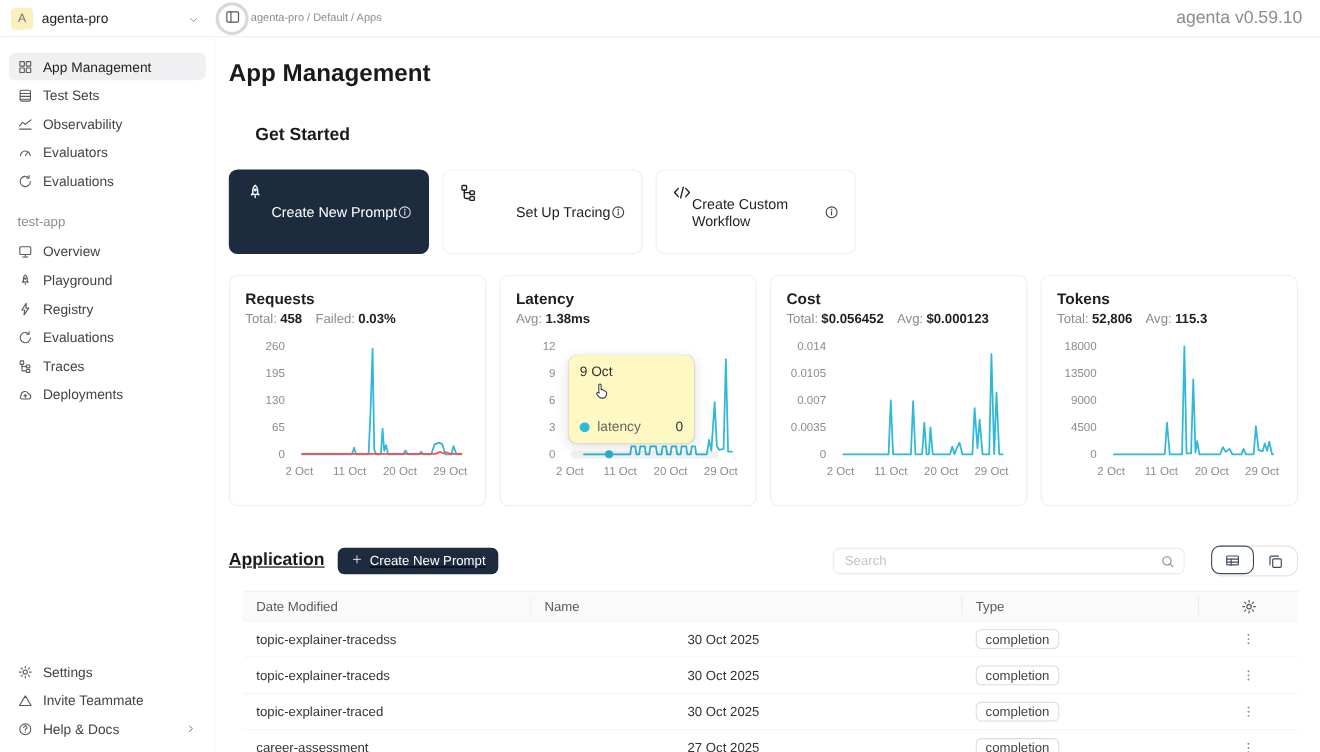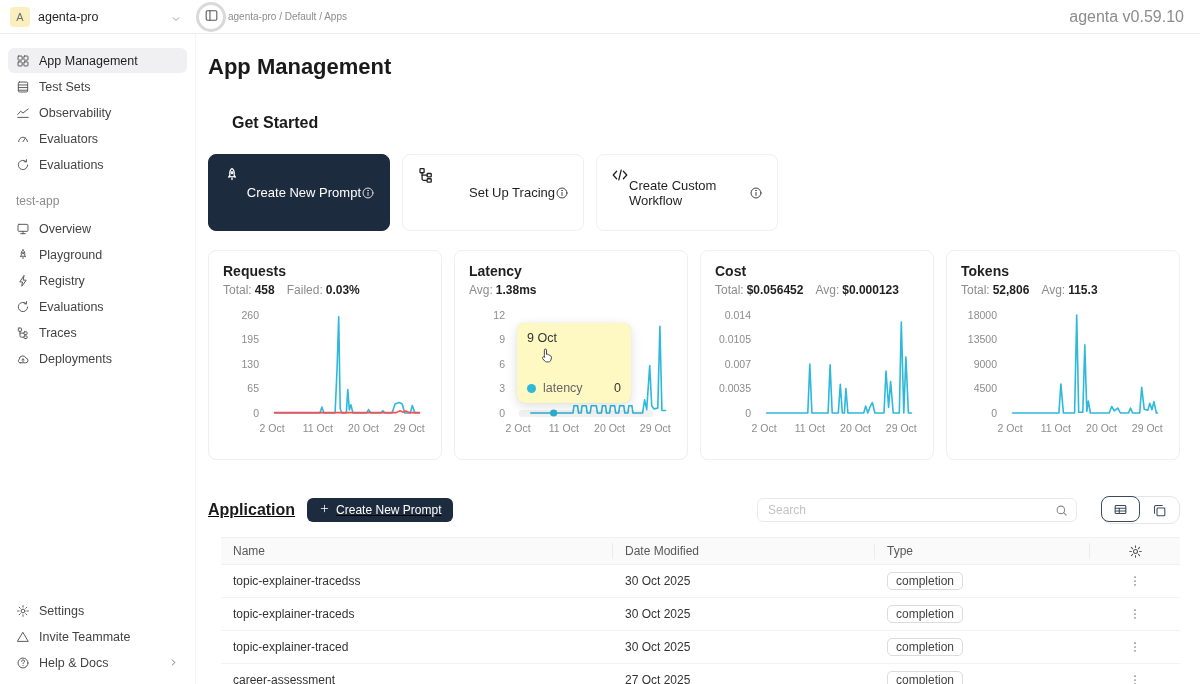--- a/index.html
+++ b/index.html
@@ -409,22 +409,22 @@
                   <svg viewBox="0 0 24 24" fill="none" stroke="currentColor" stroke-width="1.7" stroke-linecap="round" stroke-linejoin="round" style="width:15px;height:15px">
                     <rect x="8" y="8" width="12.5" height="12.5" rx="1.5"></rect>
                     <path d="M4 16.5V6a2 2 0 0 1 2-2h10.5"></path>
                   </svg>
                 </button>
             </div>
           </div>
         </div>
         <div class="table" id="app-table">
             <div class="t-head">
+              <div class="t-col col-date">Date Modified</div>
               <div class="t-col col-name">Name</div>
-              <div class="t-col col-date">Date Modified</div>
               <div class="t-col col-type">Type</div>
               <div class="t-col col-act gear-head">
                 <button class="icon-btn">
                   <svg viewBox="0 0 24 24" fill="none" stroke="currentColor" stroke-width="1.7" stroke-linecap="round" stroke-linejoin="round" style="width:15px;height:15px">
                     <circle cx="12" cy="12" r="3.2"></circle>
                     <path d="M12 2.8v2.6M12 18.6v2.6M2.8 12h2.6M18.6 12h2.6M5.5 5.5l1.8 1.8M16.7 16.7l1.8 1.8M18.5 5.5l-1.8 1.8M7.3 16.7l-1.8 1.8"></path>
                   </svg>
                 </button>
               </div>
             </div>

